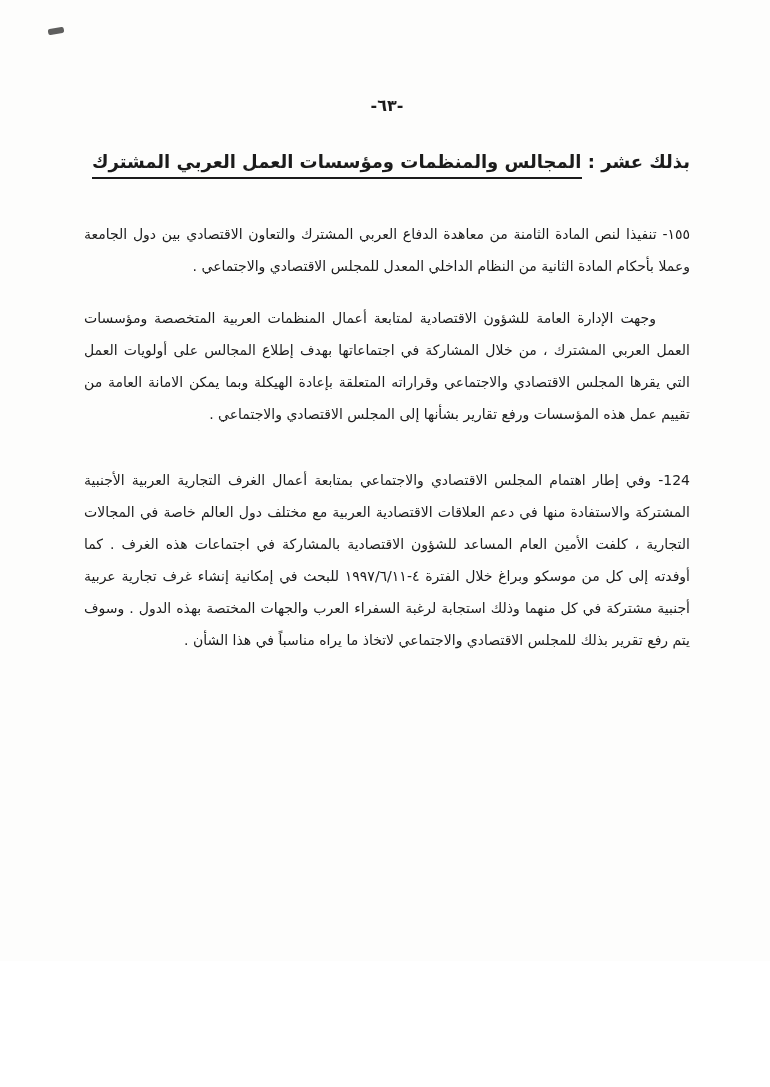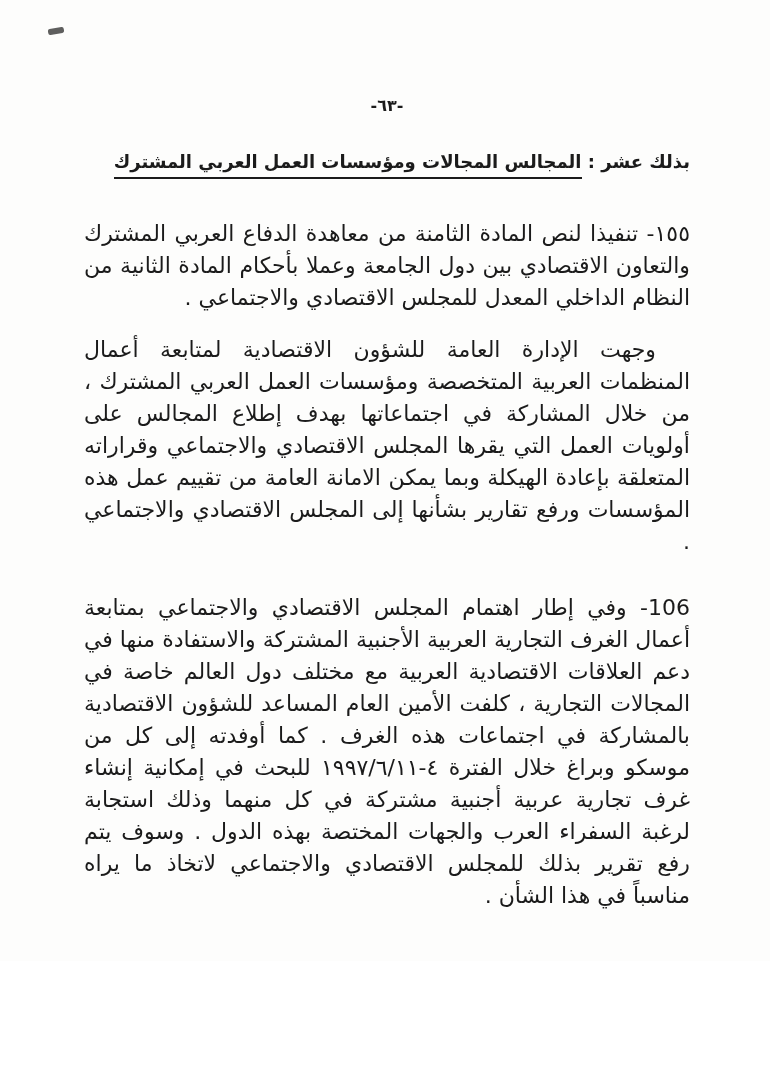--- a/index.html
+++ b/index.html
@@ -46,21 +46,21 @@
     font-size: 18px;
     font-weight: bold;
     margin-bottom: 46px;
     white-space: nowrap;
   }
   .heading .title {
     border-bottom: 2px solid #1b1b1b;
     padding-bottom: 5px;
   }
   .section {
-    font-size: 22px;
+    font-size: 14px;
     line-height: 32px;
     text-align: justify;
     margin-bottom: 34px;
   }
   .section p {
     margin: 0;
   }
   .section p.indent {
     text-indent: 34px;
     margin-top: 20px;
@@ -75,34 +75,34 @@
 <div class="page">
 
   <div class="scan-speck"></div>
 
   <div class="content">
 
     <div class="page-number">-٦٣-</div>
 
     <div class="heading">
       <span class="prefix">بذلك عشر :</span>
-      <span class="title">المجالس المجالات ومؤسسات العمل العربي المشترك</span>
+      <span class="title">المجالس والمنظمات ومؤسسات العمل العربي المشترك</span>
     </div>
 
     <div class="section">
       <p>
         <span class="num">١٥٥-</span>
         <span>تنفيذا لنص المادة الثامنة من معاهدة الدفاع العربي المشترك والتعاون الاقتصادي بين دول الجامعة وعملا بأحكام المادة الثانية من النظام الداخلي المعدل للمجلس الاقتصادي والاجتماعي .</span>
       </p>
       <p class="indent">
         <span>وجهت الإدارة العامة للشؤون الاقتصادية لمتابعة أعمال المنظمات العربية المتخصصة ومؤسسات العمل العربي المشترك ، من خلال المشاركة في اجتماعاتها بهدف إطلاع المجالس على أولويات العمل التي يقرها المجلس الاقتصادي والاجتماعي وقراراته المتعلقة بإعادة الهيكلة وبما يمكن الامانة العامة من تقييم عمل هذه المؤسسات ورفع تقارير بشأنها إلى المجلس الاقتصادي والاجتماعي .</span>
       </p>
     </div>
 
     <div class="section">
       <p>
-        <span class="num">106-</span>
+        <span class="num">124-</span>
         <span>وفي إطار اهتمام المجلس الاقتصادي والاجتماعي بمتابعة أعمال الغرف التجارية العربية الأجنبية المشتركة والاستفادة منها في دعم العلاقات الاقتصادية العربية مع مختلف دول العالم خاصة في المجالات التجارية ، كلفت الأمين العام المساعد للشؤون الاقتصادية بالمشاركة في اجتماعات هذه الغرف . كما أوفدته إلى كل من موسكو وبراغ خلال الفترة ٤-١٩٩٧/٦/١١ للبحث في إمكانية إنشاء غرف تجارية عربية أجنبية مشتركة في كل منهما وذلك استجابة لرغبة السفراء العرب والجهات المختصة بهذه الدول . وسوف يتم رفع تقرير بذلك للمجلس الاقتصادي والاجتماعي لاتخاذ ما يراه مناسباً في هذا الشأن .</span>
       </p>
     </div>
 
   </div>
 </div>
 
 </body></html>

